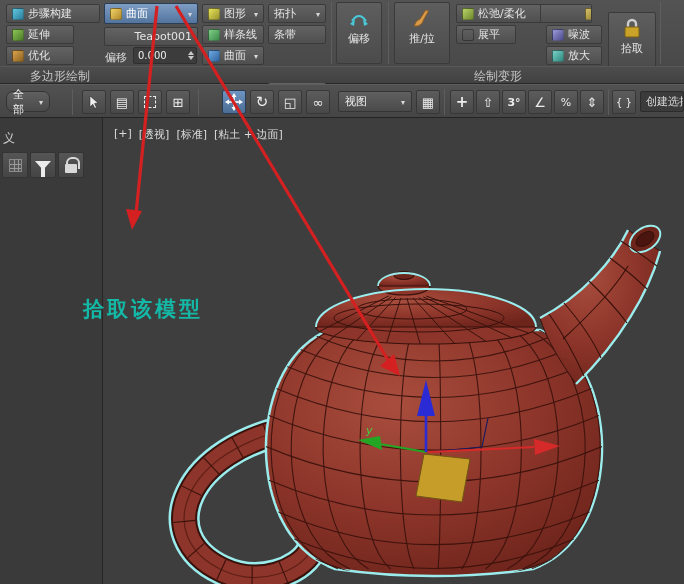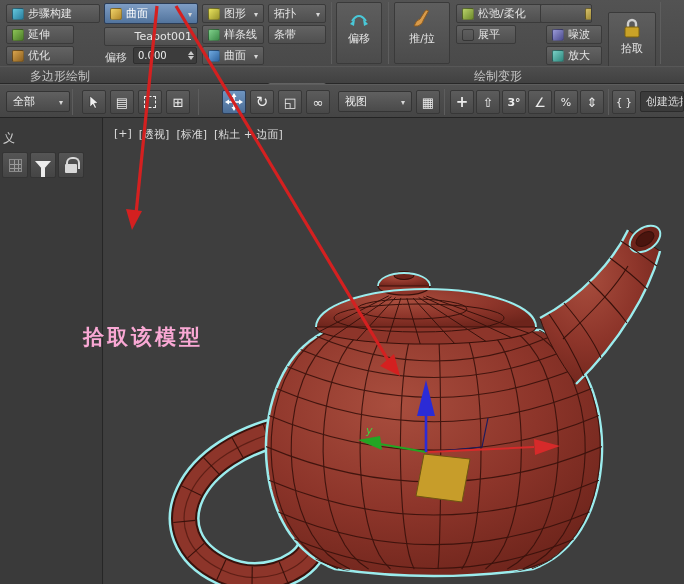--- a/index.html
+++ b/index.html
@@ -60,21 +60,21 @@
     linear-gradient(#9a9a9a,#9a9a9a) 8px 0/1px 13px no-repeat,#565656;border:1px solid #8a8a8a;}
 
   
   .viewport{position:absolute;left:104px;top:118px;width:580px;height:466px;background:#3e3e3e;overflow:hidden;}
   .vplabel{position:absolute;left:10px;top:9px;font-size:11px;color:#dcdcdc;display:flex;gap:7px;z-index:5;}
   .vplabel span{cursor:default;}
 
   
   #overlay{position:absolute;left:0;top:0;z-index:60;pointer-events:none;}
   .anno-text{position:absolute;left:83px;top:295px;z-index:61;font-size:21px;font-weight:bold;
-    color:#f9a8d4;letter-spacing:3px;pointer-events:none;font-family:Liberation Mono, monospace;margin-top:28px;}
+    color:#14b8a6;letter-spacing:3px;pointer-events:none;font-family:Liberation Mono, monospace;}
 </style>
 </head>
 <body>
 
 <div class="ribbon">
 
   <div class="rbtn" style="left:6px;top:4px;width:94px;">
     <div class="ricon" style="background:linear-gradient(135deg,#63c7dd,#2b7e9e);"></div>
     <span>步骤构建</span>
   </div>
@@ -181,21 +181,21 @@
   </div>
 
   <div class="vsep" style="left:660px;"></div>
 
   <div class="panel-titlebar"></div>
   <span class="panel-title" style="left:30px;">多边形绘制</span>
   <span class="panel-title" style="left:474px;">绘制变形</span>
 </div>
 
 <div class="toolbar">
-  <div class="dropdown" style="left:6px;width:64px;">
+  <div class="dropdown" style="left:6px;width:44px;border-radius:7px;">
     <span>全部</span>
     <span class="caret"></span>
   </div>
   <div class="tsep" style="left:72px;"></div>
 
   <div class="tbtn" style="left:82px;">
     <svg width="14" height="14" viewBox="0 0 14 14">
       <polygon points="3,1 11,8 7.5,8.5 9.5,12.5 7.8,13.3 5.8,9.3 3,12" fill="#efefef" stroke="#222" stroke-width="0.5"></polygon>
     </svg>
   </div>

